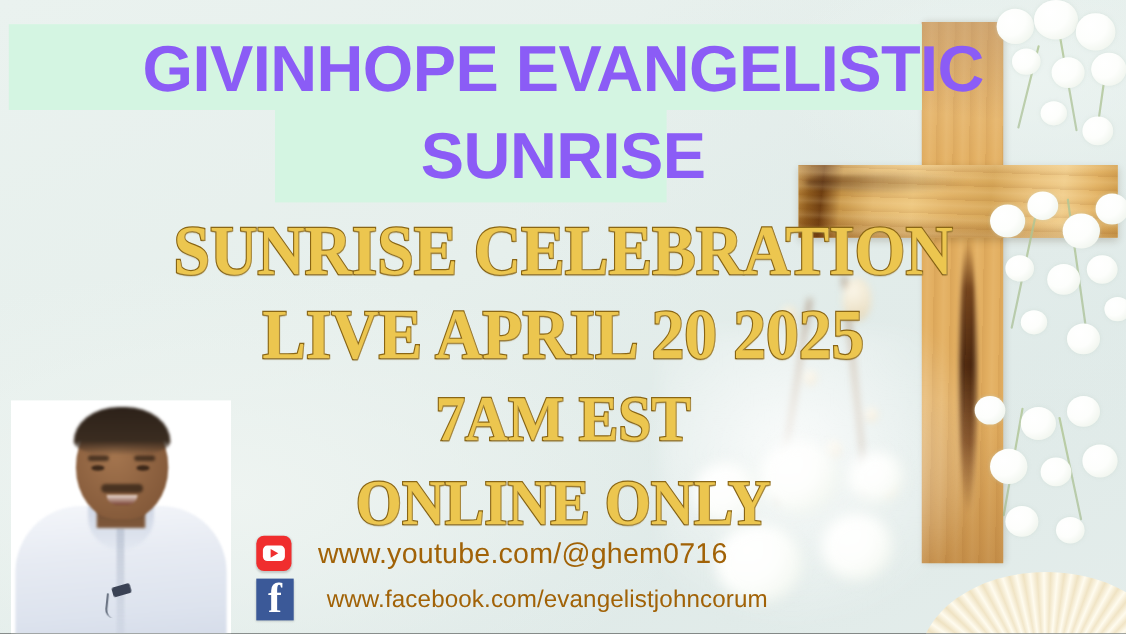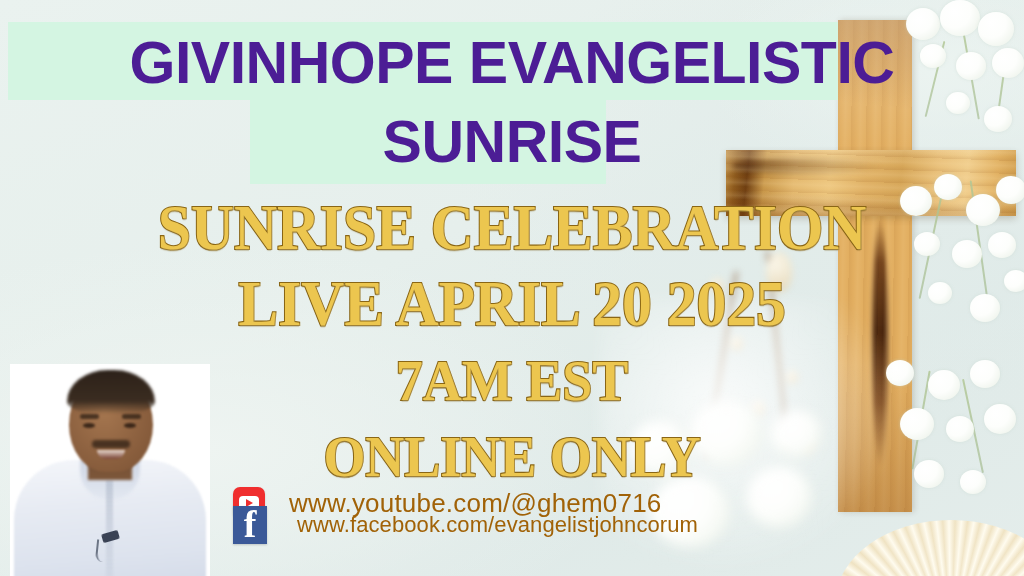--- a/index.html
+++ b/index.html
@@ -180,21 +180,21 @@
     left: 250px; top: 100px;
     width: 356px; height: 84px;
     background: #d4f5e2;
   }
   .title-line {
     position: absolute;
     width: 100%;
     text-align: center;
     font-family: "Liberation Sans", sans-serif;
     font-weight: bold;
-    color: #4c1d95;
+    color: #8b5cf6;
     letter-spacing: -0.5px;
     line-height: 1;
     white-space: nowrap;
   }
   .title-line-1 { left: 0; top: 34px; font-size: 59px; }
   .title-line-2 { left: 0; top: 113px; font-size: 59px; }
 
   
   .gold-line {
     position: absolute;
@@ -326,21 +326,21 @@
     filter: blur(.5px);
   }
 
   
   .social-row {
     position: absolute;
     display: flex;
     align-items: center;
   }
   .social-row-yt { left: 233px; top: 487px; }
-  .social-row-fb { left: 233px; top: 506px; }
+  .social-row-fb { left: 233px; top: 526px; }
 
   .yt-icon {
     width: 32px; height: 32px;
     border-radius: 7px;
     background: #f02e2e;
     position: relative;
     flex: 0 0 auto;
     box-shadow: 0 1px 2px rgba(0,0,0,.18);
   }
   .yt-icon::before {

